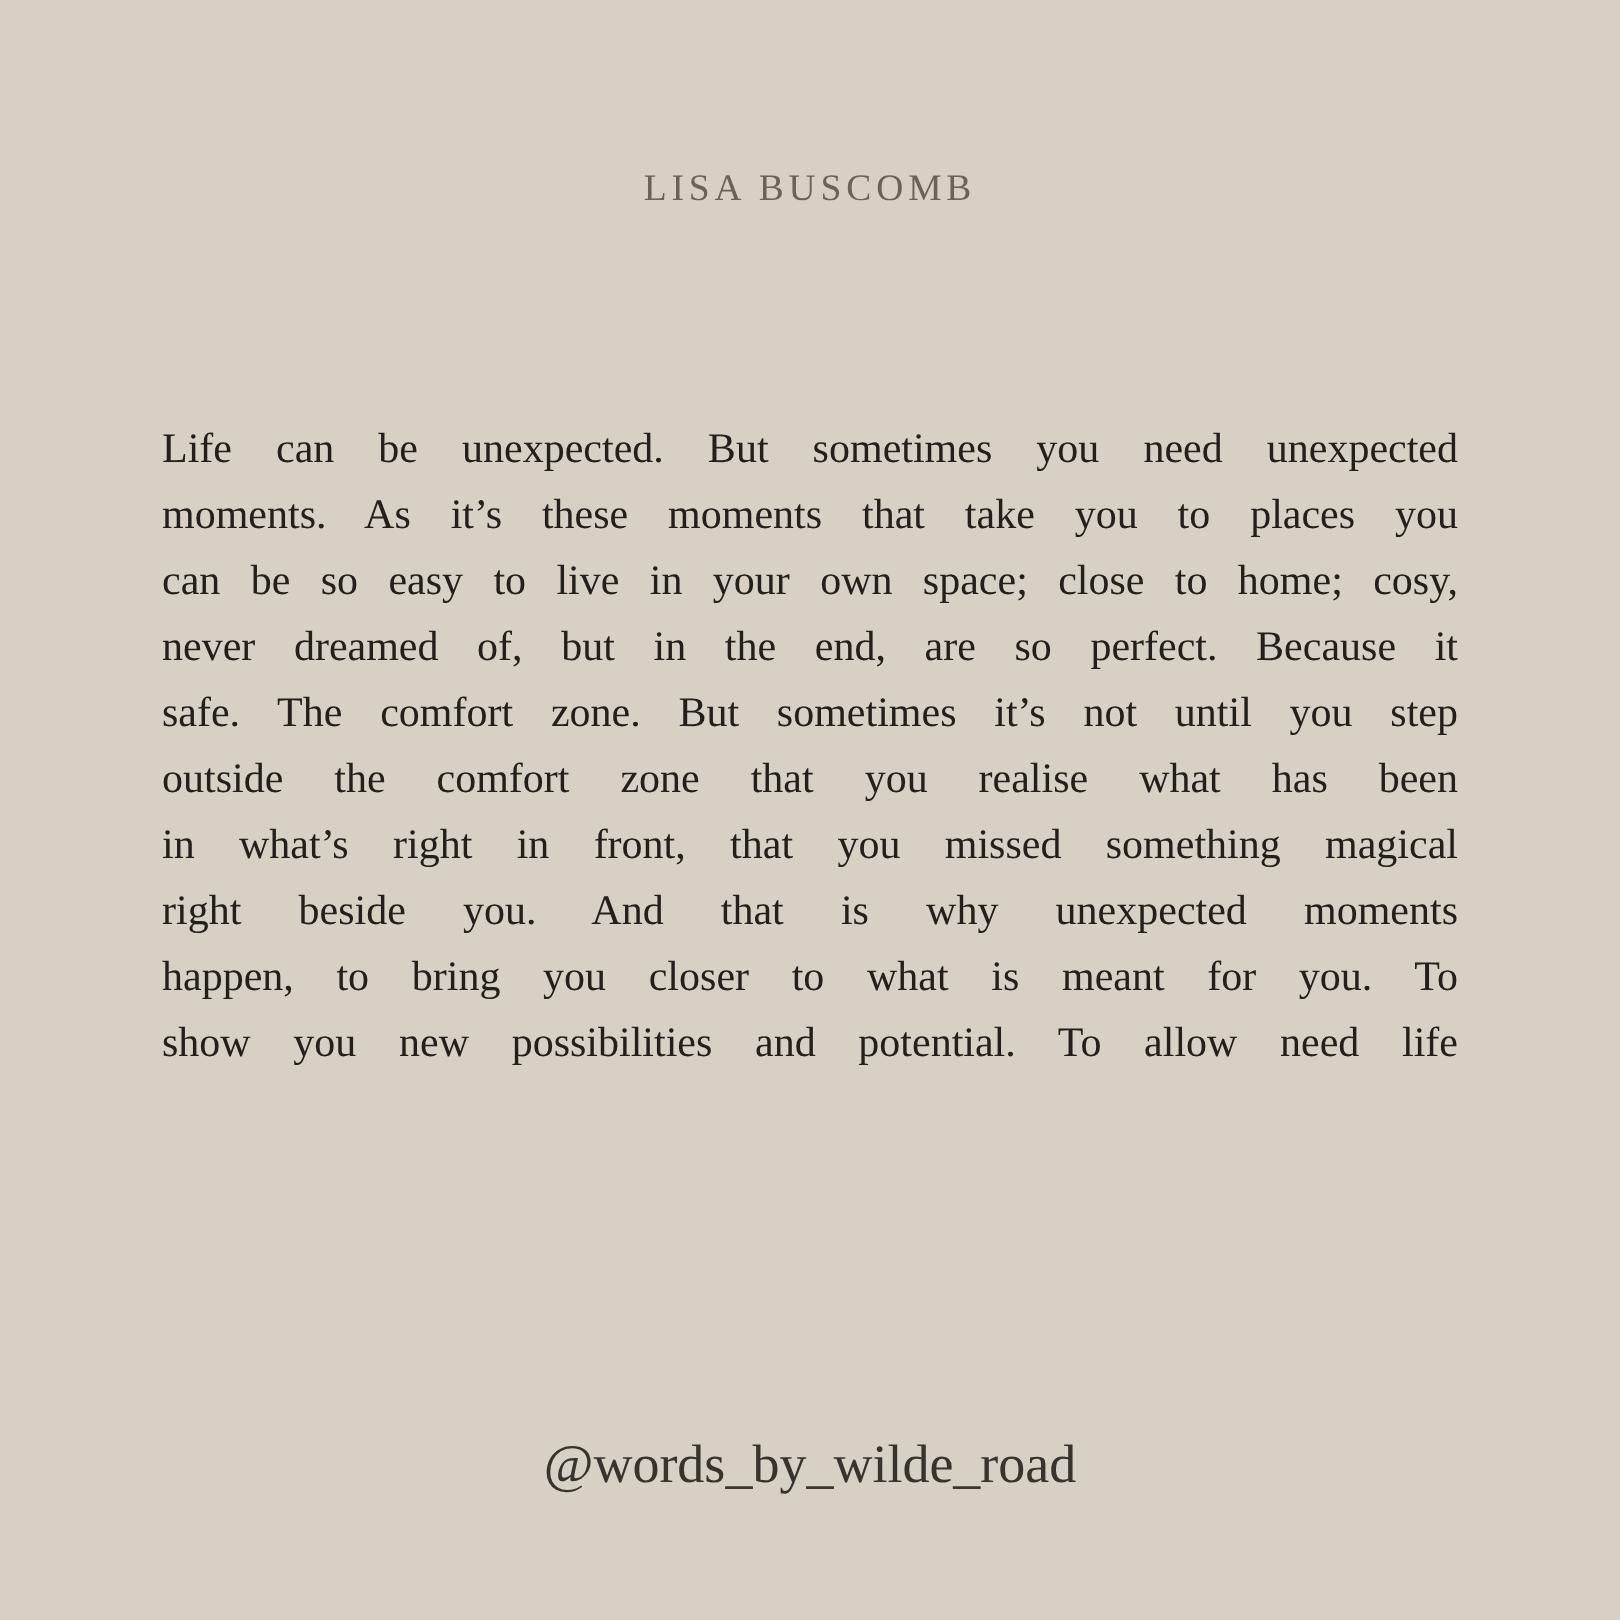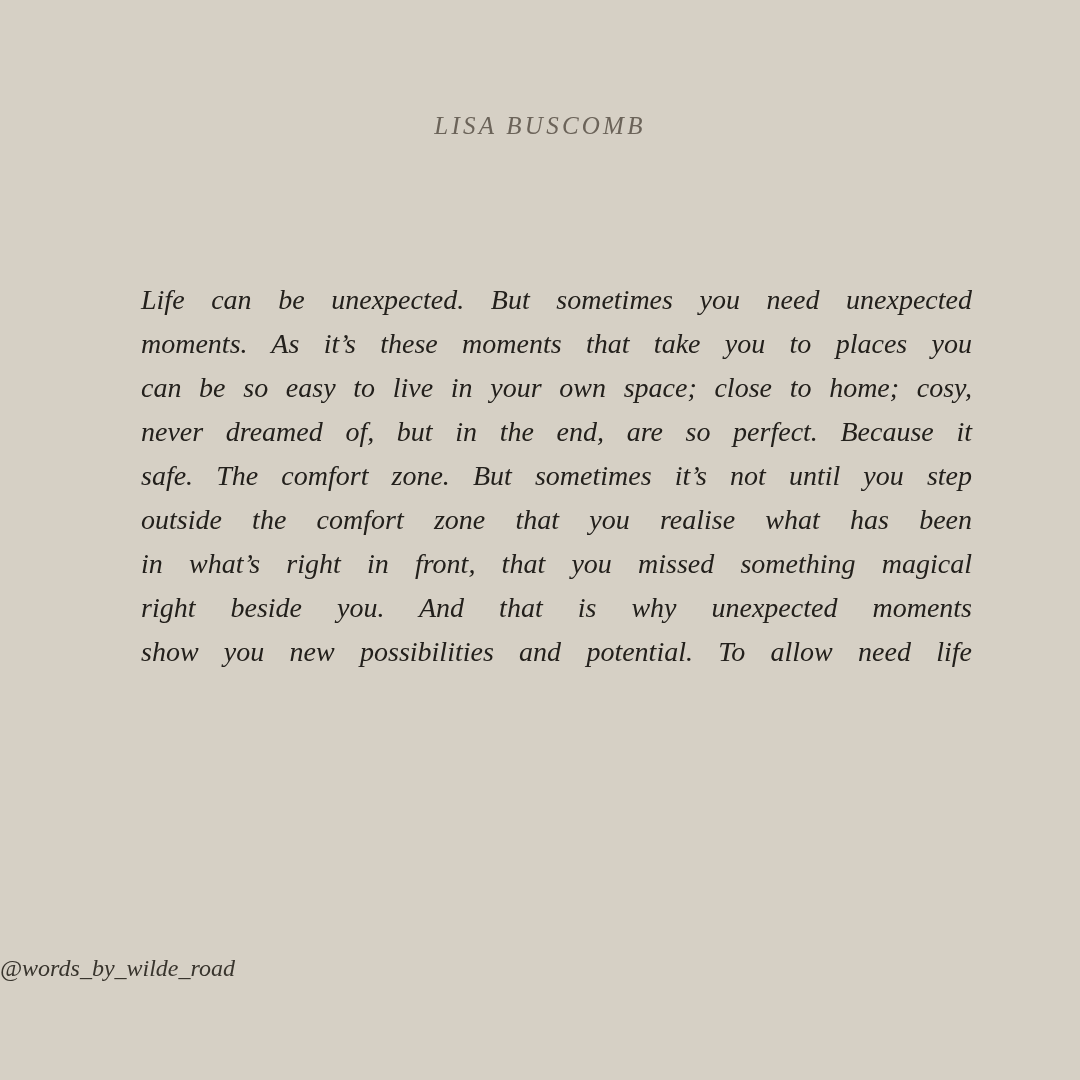--- a/index.html
+++ b/index.html
@@ -12,21 +12,20 @@
   html,body{width:1080px;height:1080px;}
   body{
     background:var(--background,#d6d0c5);
     font-family:"Liberation Serif","DejaVu Serif",serif;
     position:relative;
     overflow:hidden;
   }
   .canvas{
     position:absolute;
     inset:0;
-    font-style:italic;
   }
   .author{
     position:absolute;
     top:112px;
     left:0;
     width:100%;
     text-align:center;
     font-size:25px;
     letter-spacing:0.13em;
     color:var(--author,#6b6359);
@@ -36,49 +35,49 @@
     left:108px;
     top:278px;
     width:864px;
     color:var(--quote,#23201c);
     font-size:28px;
     line-height:44px;
   }
   .quote-line{
     text-align:justify;
     text-align-last:justify;
-    margin-left:33px;
   }
   .quote-line.last{
     text-align-last:left;
   }
   .handle{
     position:absolute;
     top:955px;
     left:0;
     width:100%;
-    text-align:left;
-    font-size:24px;
+    text-align:center;
+    font-size:36px;
     color:var(--handle,#38342d);
   }
 </style>
 </head>
 <body>
 
 <div class="canvas">
 
   <div class="author">LISA BUSCOMB</div>
 
   <div class="quote">
     <div class="quote-line">Life can be unexpected. But sometimes you need unexpected</div>
     <div class="quote-line">moments. As it’s these moments that take you to places you</div>
     <div class="quote-line">can be so easy to live in your own space; close to home; cosy,</div>
     <div class="quote-line">never dreamed of, but in the end, are so perfect. Because it</div>
     <div class="quote-line">safe. The comfort zone.  But sometimes it’s not until you step</div>
     <div class="quote-line">outside the comfort zone that you realise what has been</div>
     <div class="quote-line">in what’s right in front, that you missed something magical</div>
     <div class="quote-line">right beside you. And that is why unexpected moments</div>
+    <div class="quote-line">happen, to bring you closer to what is meant for you. To</div>
     <div class="quote-line">show you new possibilities and potential. To allow need life</div>
   </div>
 
   <div class="handle">@words_by_wilde_road</div>
 
 </div>
 
 </body></html>

